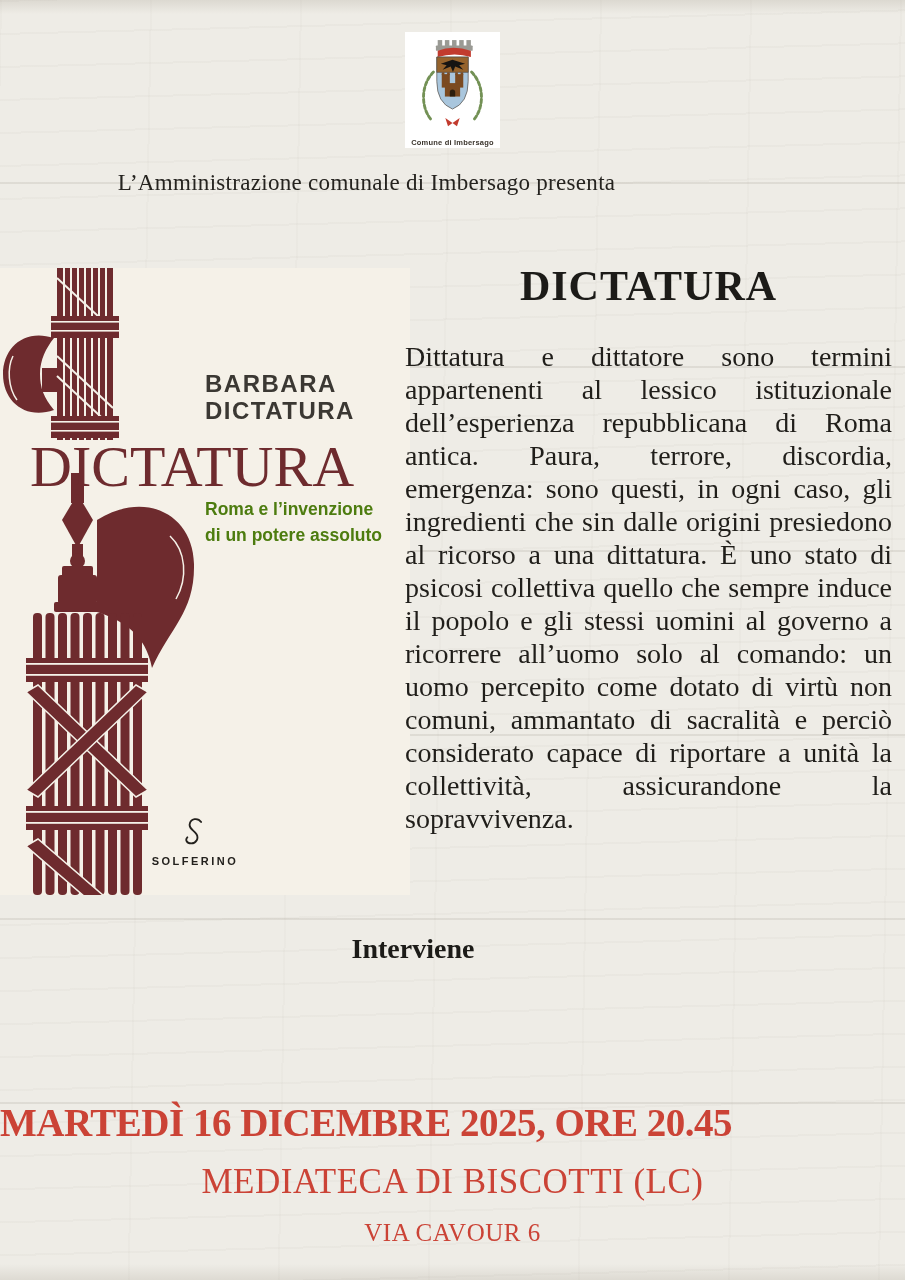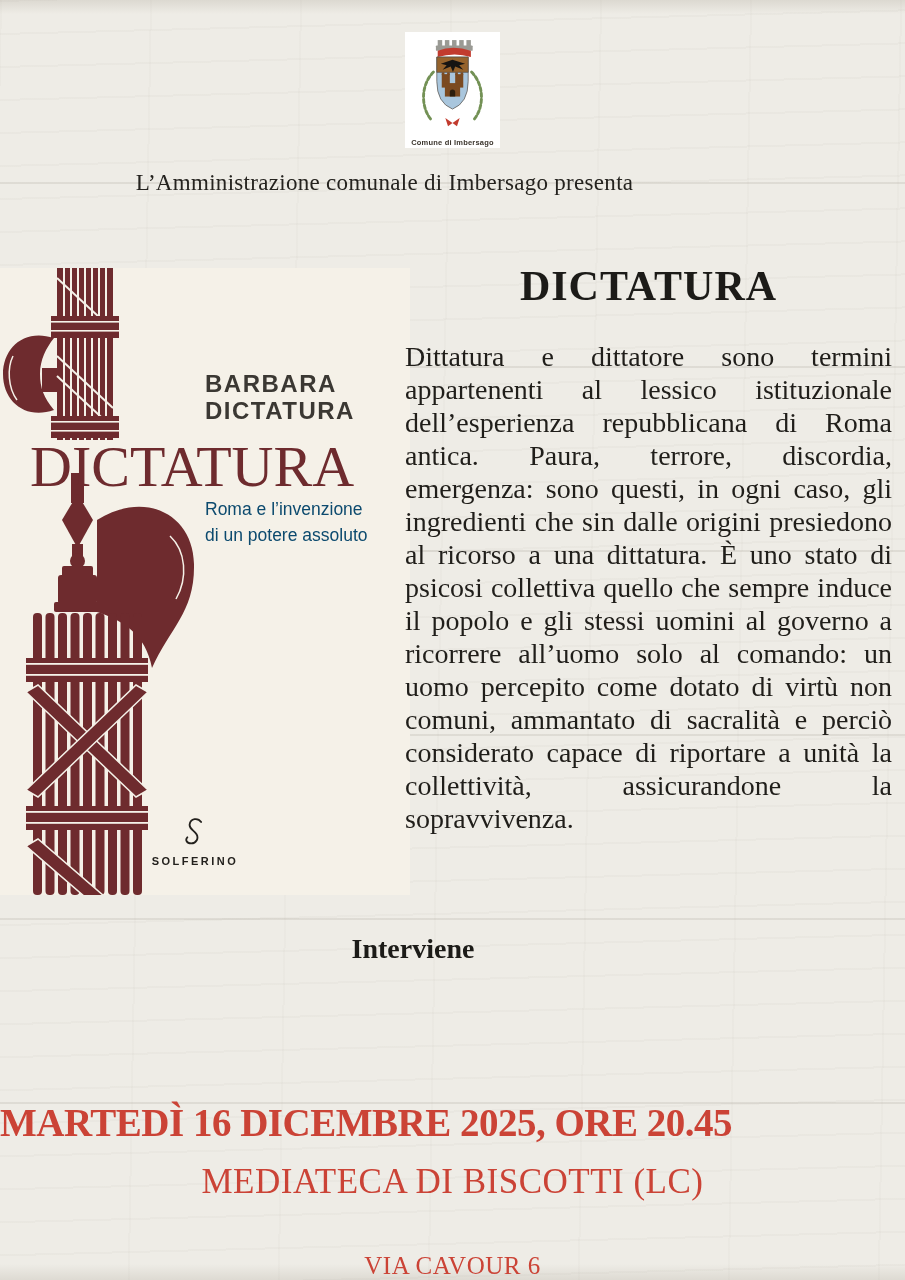--- a/index.html
+++ b/index.html
@@ -14,53 +14,53 @@
       repeating-linear-gradient(91deg, rgba(168,162,150,0.05) 0 2px, transparent 2px 150px),
       #eeece6;
   }
   .abs{position:absolute;}
 
   
   #crest-card{left:405px;top:32px;width:95px;height:116px;background:#ffffff;
     display:flex;flex-direction:column;align-items:center;}
   #crest-caption{font-family:"Liberation Sans",sans-serif;font-size:7.5px;font-weight:bold;
     color:#3a342c;margin-top:-2px;letter-spacing:0.2px;}
-  #presenta{left:0;top:170px;width:733px;text-align:center;font-size:23px;color:#25231f;letter-spacing:0.3px;margin-left:18px;}
+  #presenta{left:0;top:170px;width:733px;text-align:center;font-size:23px;color:#25231f;letter-spacing:0.3px;}
 
   
   #cover{left:0;top:268px;width:397px;height:627px;background:#f5f1e8;overflow:hidden;padding-left:13px;}
   #cover-art{position:absolute;left:0;top:0;}
   .cover-author{position:absolute;left:205px;font-family:"Liberation Sans",sans-serif;
     font-weight:bold;font-size:24px;letter-spacing:1.5px;color:#3b3833;line-height:27px;}
   #cover-author-1{top:102px;} #cover-author-2{top:129px;}
   #cover-title{position:absolute;left:30px;top:165px;font-size:58px;color:#6e2b2e;
     letter-spacing:0px;font-weight:normal;white-space:nowrap;}
   .cover-subtitle{position:absolute;left:205px;font-family:"Liberation Sans",sans-serif;
-    font-weight:normal;font-size:17.5px;color:#0c4a6e;line-height:26px;}
+    font-weight:bold;font-size:17.5px;color:#4d7c0f;line-height:26px;}
   #cover-sub-1{top:228px;} #cover-sub-2{top:254px;}
   #publisher{position:absolute;left:140px;top:550px;width:110px;text-align:center;}
   #publisher-name{font-family:Liberation Sans, sans-serif;font-weight:bold;font-size:11px;
     letter-spacing:2.5px;color:#23211d;margin-top:2px;}
 
   
   #book-heading{left:405px;top:262px;width:487px;text-align:center;font-size:42px;
     font-weight:bold;color:#1c1b18;letter-spacing:1px;}
   #book-description{left:405px;top:340px;width:487px;font-size:28px;line-height:33px;
     color:#201e1a;text-align:justify;}
 
   
   #interviene{left:0;top:933px;width:826px;text-align:center;font-size:28px;font-weight:bold;color:#1c1b18;}
   #bio{left:45px;top:996px;width:815px;text-align:center;font-size:24px;line-height:37.5px;color:#201e1a;}
   #bio .bold{font-weight:bold;}
 
   
   .red{color:#cb4336;}
   #event-date{left:0;top:1100px;width:905px;text-align:left;font-size:39px;font-weight:bold;letter-spacing:-0.5px;}
   #event-venue{left:0;top:1162px;width:905px;text-align:center;font-size:35px;letter-spacing:0.5px;}
-  #event-address{left:0;top:1219px;width:905px;text-align:center;font-size:25px;letter-spacing:0.5px;margin-top:33px;}
+  #event-address{left:0;top:1219px;width:905px;text-align:center;font-size:25px;letter-spacing:0.5px;}
 </style>
 </head>
 <body>
 
 <div id="poster">
 
   <div id="crest-card" class="abs">
     <span>
       <svg viewBox="0 0 95 116" width="95" height="104" aria-hidden="true">
 

